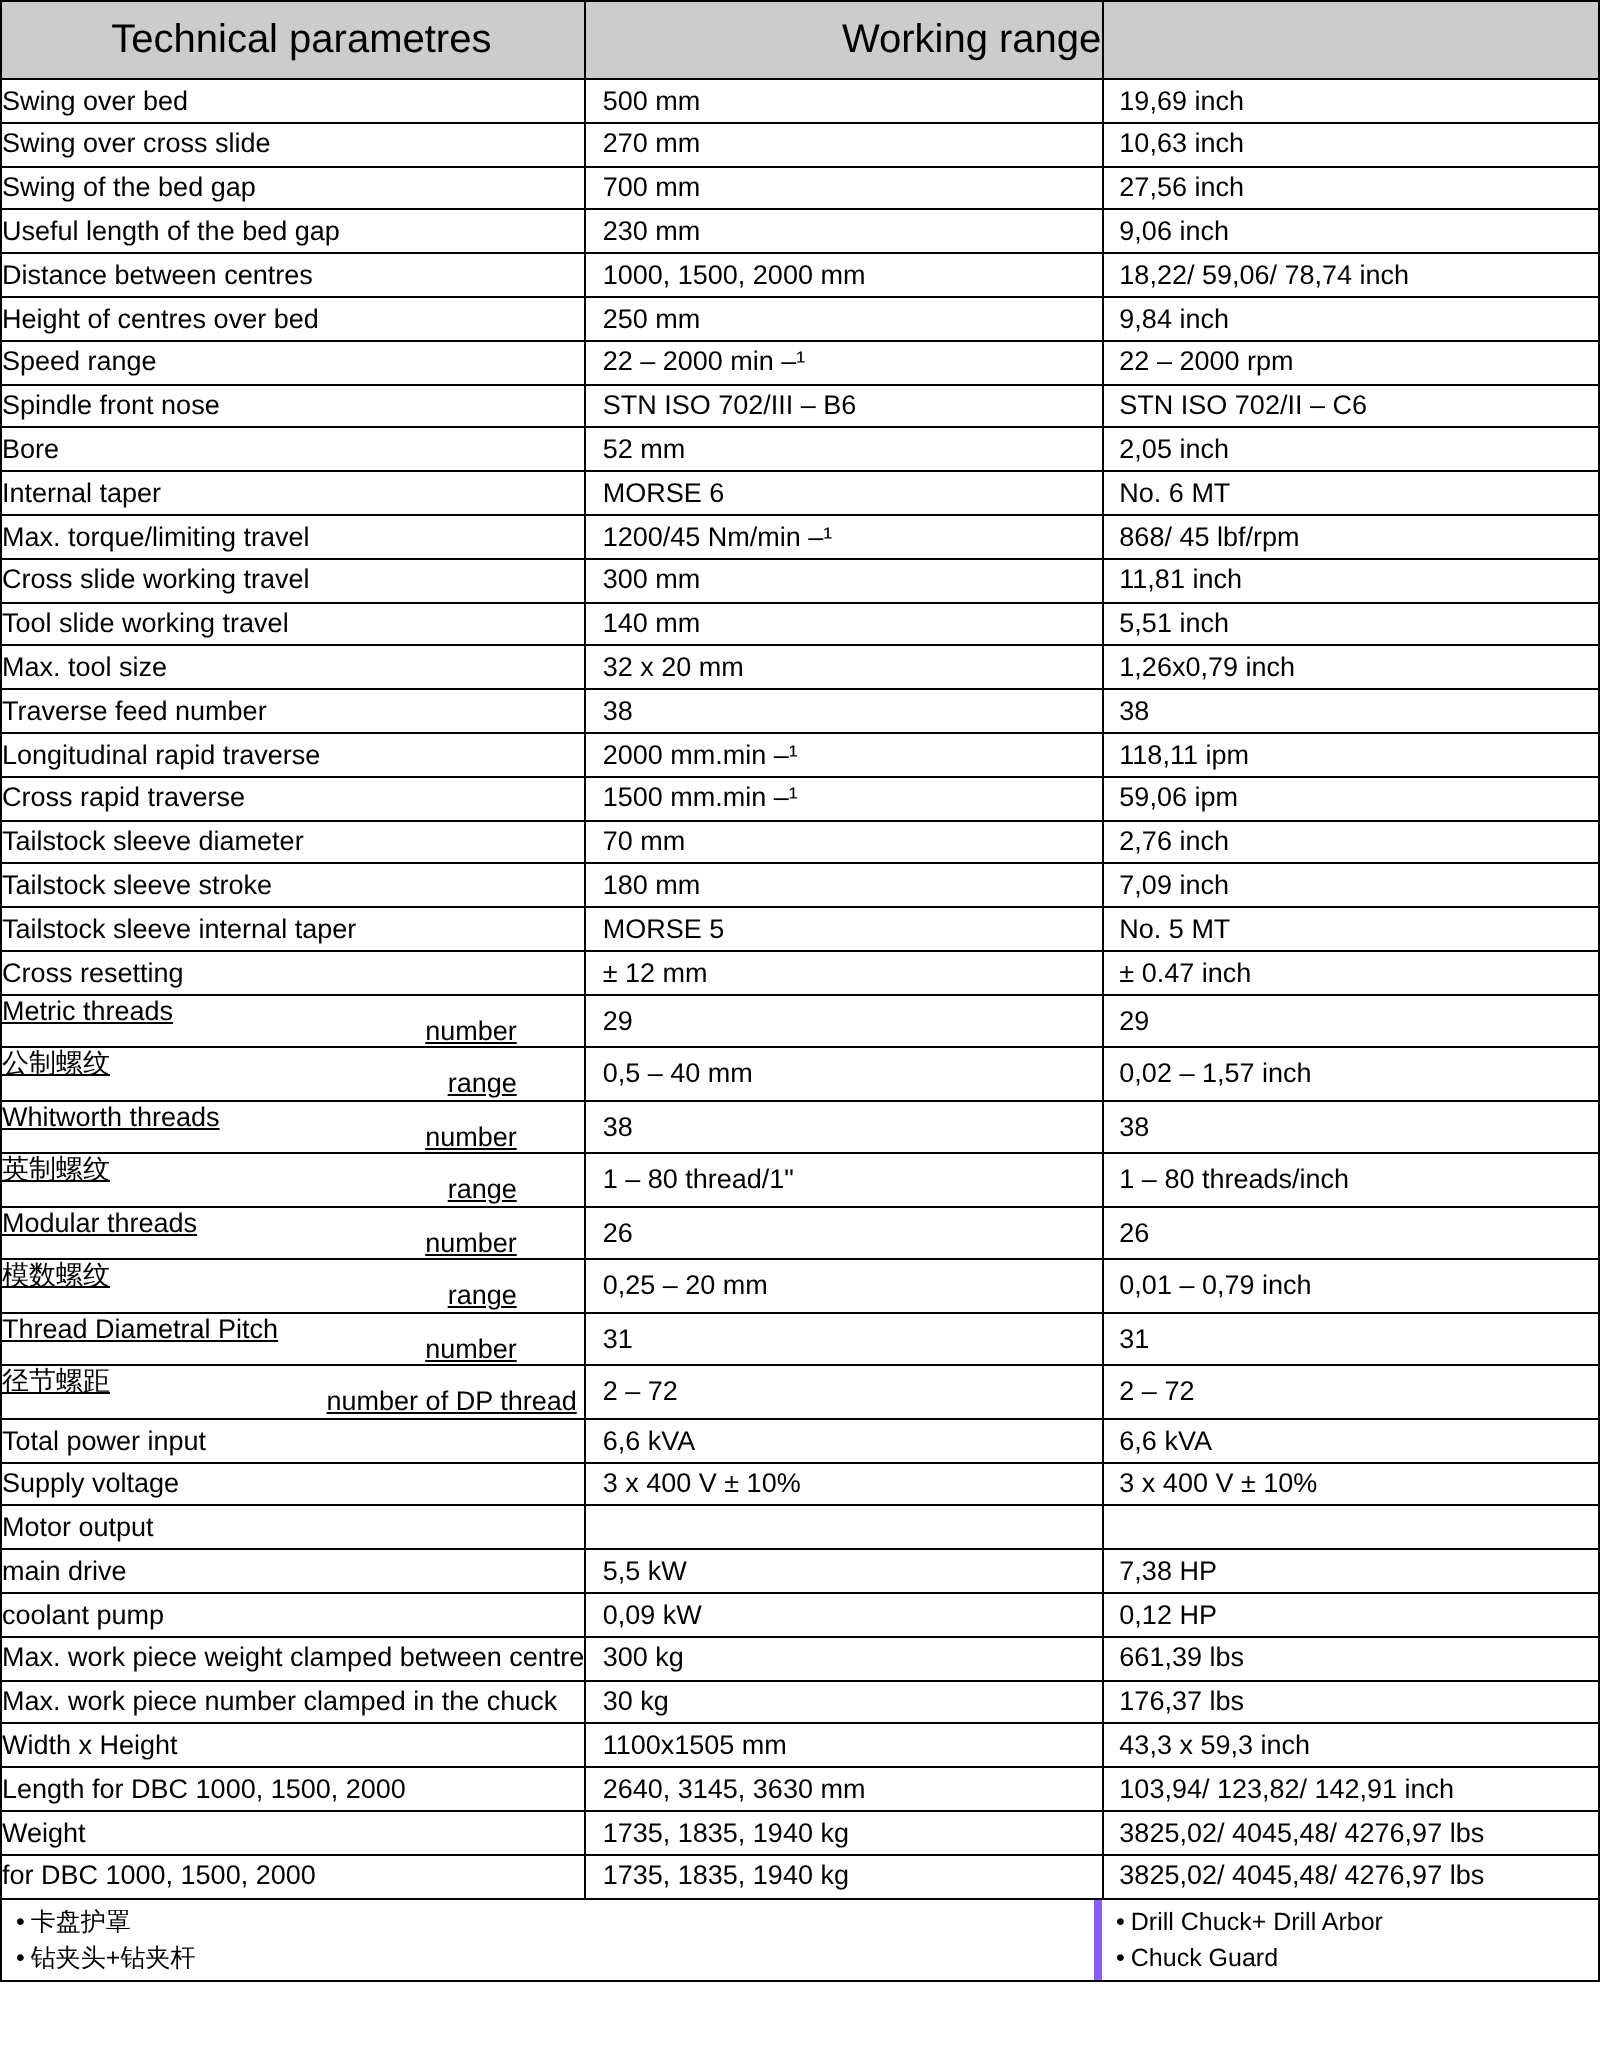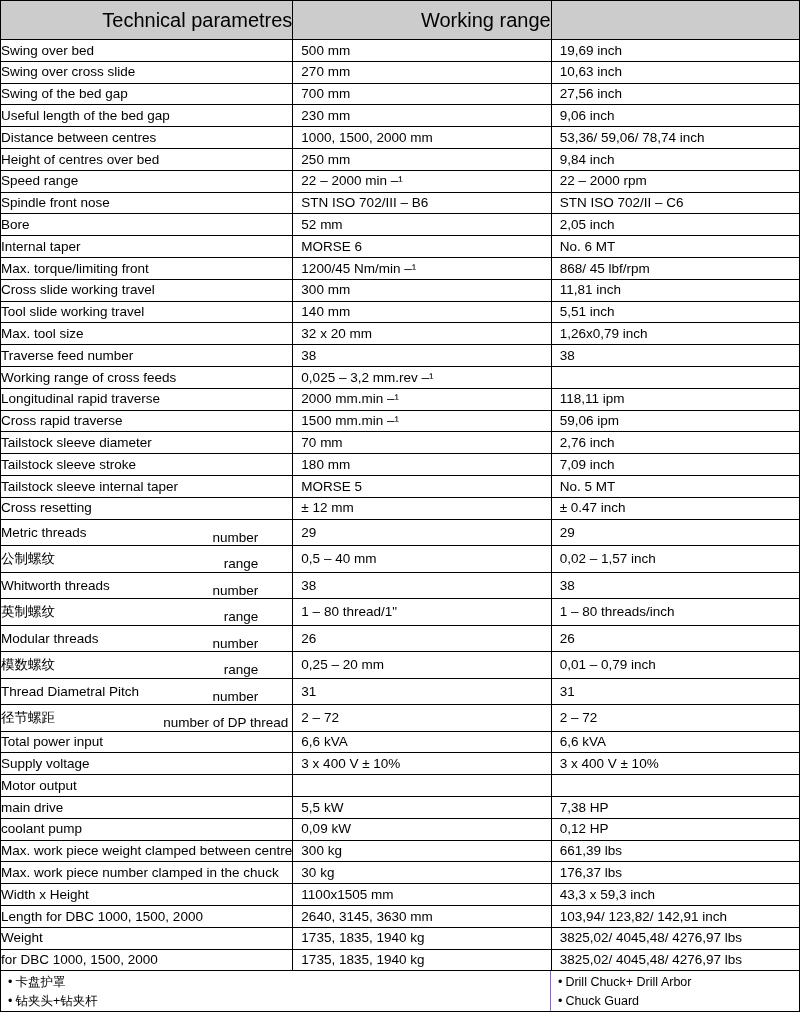--- a/index.html
+++ b/index.html
@@ -35,21 +35,21 @@
   .c-right { width: 248px; }
 
   .hdr td {
     height: 38px;
     background: #cccccc;
     font-size: 20px;
     text-align: right;
     font-weight: normal;
   }
   .hdr td.left {
-    text-align: right;
+    text-align: center;
     padding-left: 8px;
   }
   .hdr td.blank {
     background: #cccccc;
   }
 
   .row td {
     height: 20.8px;
     font-size: 13.5px;
     padding-left: 7px;
@@ -58,21 +58,21 @@
     white-space: nowrap;
     overflow: hidden;
   }
   .row td.mid, .row td.right {
     padding-left: 8px;
   }
   
   .lbl-split {
     display: flex;
     justify-content: space-between;
-    align-items: center;
+    text-decoration: underline;
   }
   .lbl-split .sub {
     padding-right: 34px;
     margin-top: 10px;
   }
   .lbl-split .sub.wide {
     padding-right: 4px;
   }
   .footer {
     width: 800px;
@@ -83,21 +83,21 @@
     height: 41px;
   }
   .footer .fcol {
     box-sizing: border-box;
     padding: 2px 7px 0 7px;
     font-size: 12.5px;
     line-height: 1.5;
   }
   .footer .fcol.first {
     width: 550px;
-    border-right: 1px solid #8b5cf6;
+    border-right: 4px solid #8b5cf6;
   }
   .footer .fcol.second {
     width: 248px;
   }
   .bullet::before {
     content: "\2022";
     margin-right: 3px;
   }
 </style>
 </head>
@@ -133,21 +133,21 @@
           <td class="right">27,56 inch</td>
         </tr>
         <tr class="row">
           <td>Useful length of the bed gap</td>
           <td class="mid">230 mm</td>
           <td class="right">9,06 inch</td>
         </tr>
         <tr class="row">
           <td>Distance between centres</td>
           <td class="mid">1000, 1500, 2000 mm</td>
-          <td class="right">53,36/ 59,06/ 78,74 inch</td>
+          <td class="right">18,22/ 59,06/ 78,74 inch</td>
         </tr>
         <tr class="row">
           <td>Height of centres over bed</td>
           <td class="mid">250 mm</td>
           <td class="right">9,84 inch</td>
         </tr>
         <tr class="row">
           <td>Speed range</td>
           <td class="mid">22 – 2000 min –¹</td>
           <td class="right">22 – 2000 rpm</td>
@@ -161,21 +161,21 @@
           <td>Bore</td>
           <td class="mid">52 mm</td>
           <td class="right">2,05 inch</td>
         </tr>
         <tr class="row">
           <td>Internal taper</td>
           <td class="mid">MORSE 6</td>
           <td class="right">No. 6 MT</td>
         </tr>
         <tr class="row">
-          <td>Max. torque/limiting front</td>
+          <td>Max. torque/limiting travel</td>
           <td class="mid">1200/45 Nm/min –¹</td>
           <td class="right">868/ 45 lbf/rpm</td>
         </tr>
         <tr class="row">
           <td>Cross slide working travel</td>
           <td class="mid">300 mm</td>
           <td class="right">11,81 inch</td>
         </tr>
         <tr class="row">
           <td>Tool slide working travel</td>
@@ -184,25 +184,20 @@
         </tr>
         <tr class="row">
           <td>Max. tool size</td>
           <td class="mid">32 x 20 mm</td>
           <td class="right">1,26x0,79 inch</td>
         </tr>
         <tr class="row">
           <td>Traverse feed number</td>
           <td class="mid">38</td>
           <td class="right">38</td>
-        </tr>
-        <tr class="row">
-          <td>Working range of cross feeds</td>
-          <td class="mid">0,025 – 3,2 mm.rev –¹</td>
-          <td class="right"></td>
         </tr>
         <tr class="row">
           <td>Longitudinal rapid traverse</td>
           <td class="mid">2000 mm.min –¹</td>
           <td class="right">118,11 ipm</td>
         </tr>
         <tr class="row">
           <td>Cross rapid traverse</td>
           <td class="mid">1500 mm.min –¹</td>
           <td class="right">59,06 ipm</td>

